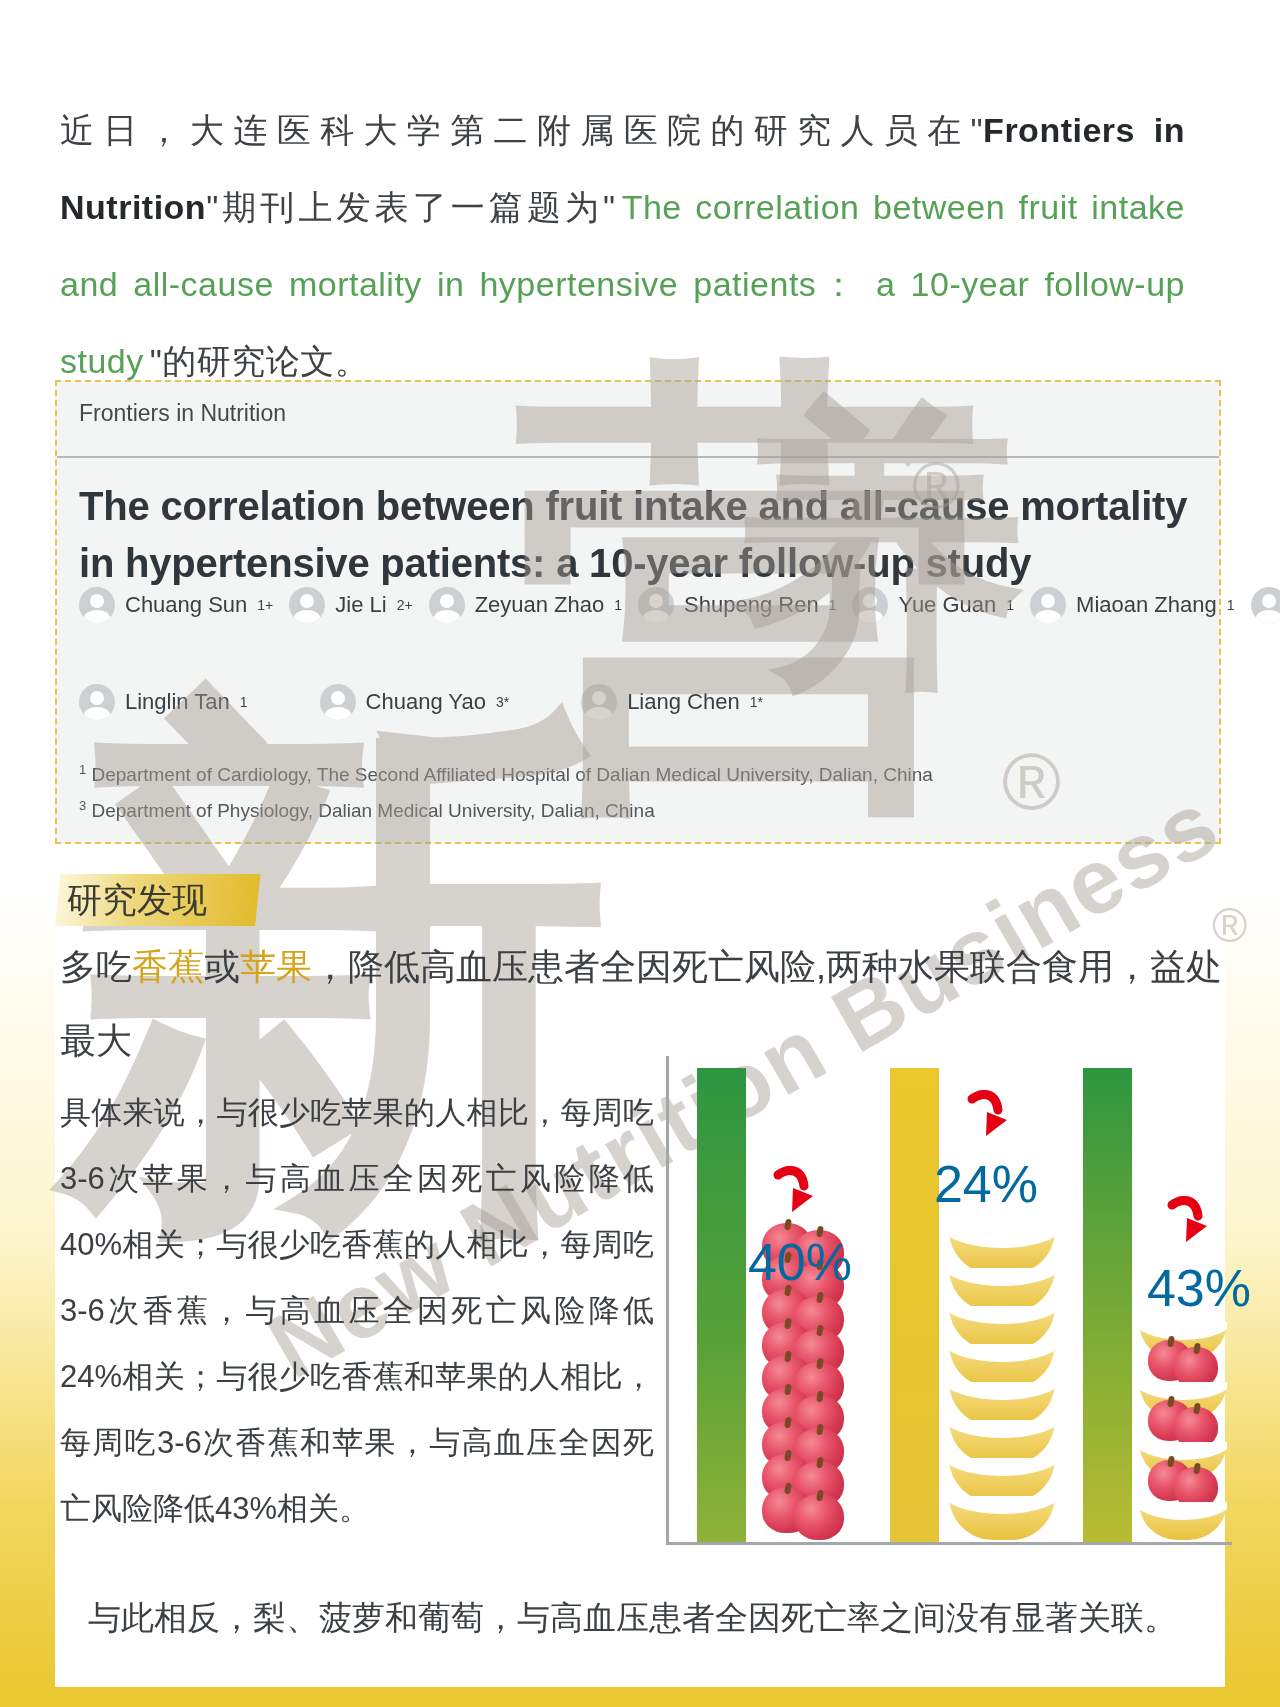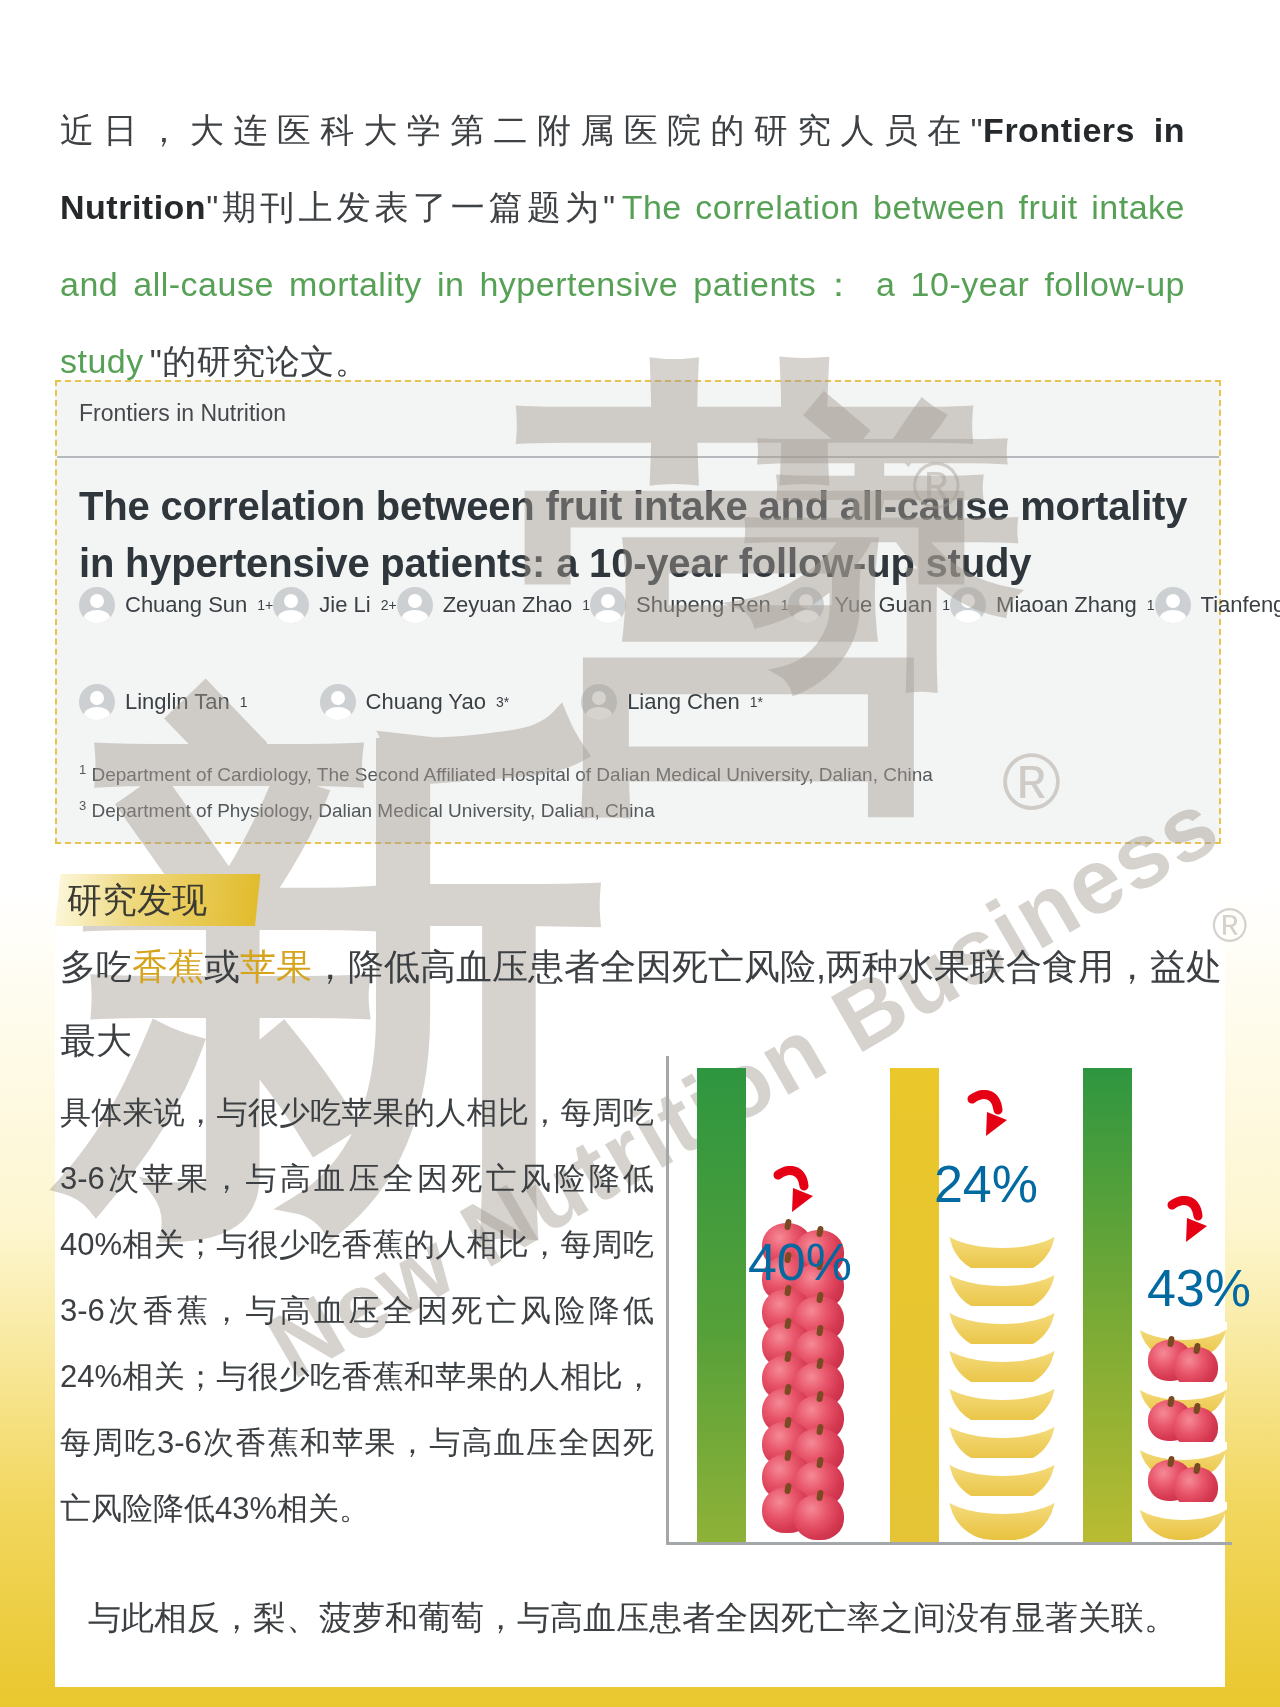--- a/index.html
+++ b/index.html
@@ -19,21 +19,21 @@
   .intro .s-green{color:#56a156;padding:0 6px;}
 
   
   .paper-card{left:55px;top:380px;width:1166px;height:464px;background:#f3f4f4;
               border:2px dashed #e8c44e;box-sizing:border-box;z-index:2;}
   .journal{position:absolute;left:22px;top:18px;font-size:23px;color:#46494c;}
   .paper-divider{position:absolute;left:0;right:0;top:74px;height:2px;background:#b6babc;}
   .paper-title{position:absolute;left:22px;top:96px;width:1110px;font-size:40px;line-height:57px;
                font-weight:bold;color:#2f373c;letter-spacing:-.2px;}
   .authors-row{position:absolute;left:22px;right:16px;display:flex;align-items:center;}
-  .authors-row.r1{top:205px;justify-content:space-between;}
+  .authors-row.r1{top:205px;justify-content:space-between;gap:16px;}
   .authors-row.r2{top:302px;gap:72px;}
   .author{display:flex;align-items:center;gap:10px;font-size:22px;color:#3a4043;white-space:nowrap;}
   .author sup{font-size:14px;}
   .avatar{width:36px;height:36px;border-radius:50%;background:#cdd0d2;position:relative;overflow:hidden;flex:none;}
   .avatar::before{content:"";position:absolute;left:11px;top:7px;width:14px;height:14px;border-radius:50%;background:#fff;}
   .avatar::after{content:"";position:absolute;left:5px;top:23px;width:26px;height:16px;border-radius:50%;background:#fff;}
   .affs{position:absolute;left:22px;top:372px;font-size:19px;color:#53585b;line-height:31px;}
   .affs sup{font-size:13px;}
 
   

